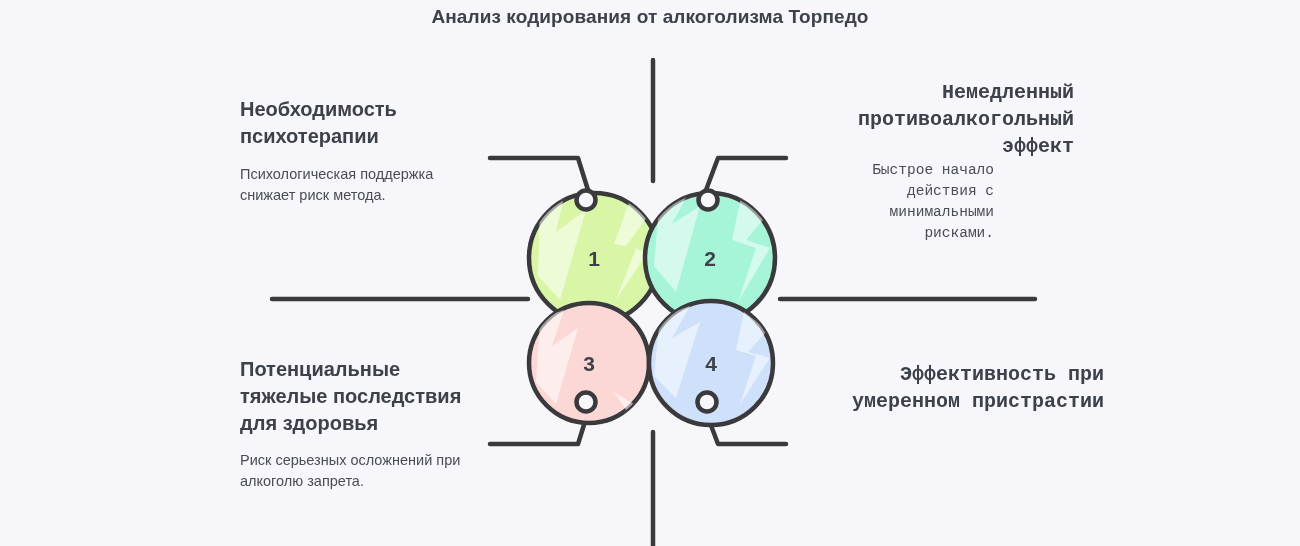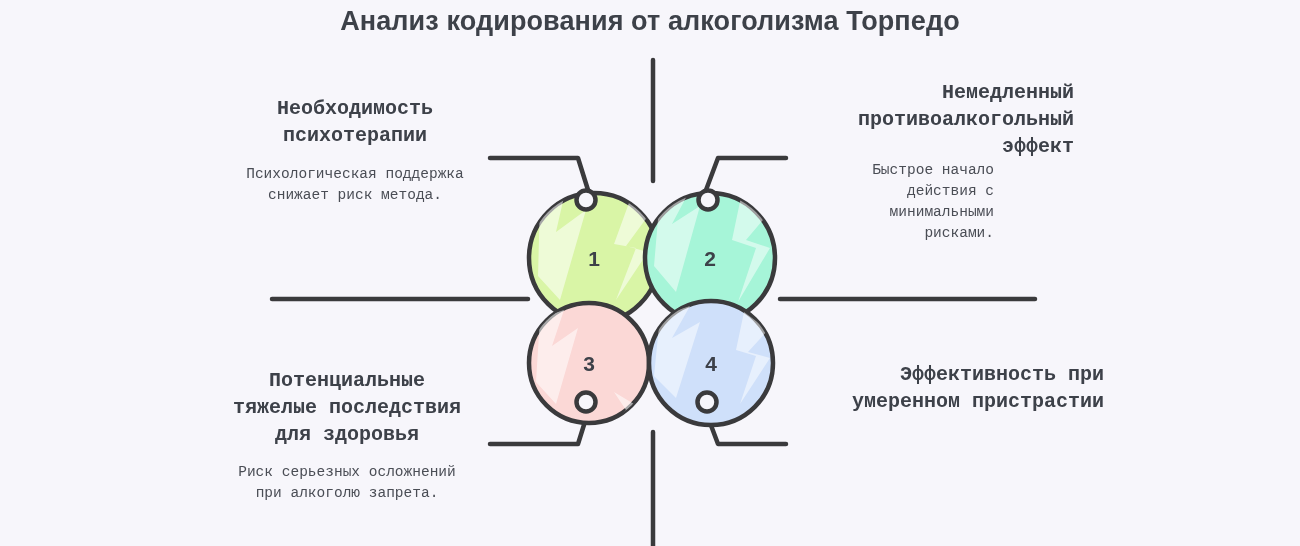--- a/index.html
+++ b/index.html
@@ -21,21 +21,21 @@
     height: 546px;
   }
 
   
   #title {
     position: absolute;
     top: 6px;
     left: 0;
     width: 1300px;
     text-align: center;
-    font-size: 27px;
+    font-size: 19px;
     font-weight: bold;
     color: #3d4149;
     letter-spacing: 0.1px;
   }
 
   
   #diagram {
     position: absolute;
     top: 0;
     left: 0;
@@ -53,29 +53,29 @@
   }
   .block .body {
     font-size: 14.5px;
     color: #4a4d55;
     line-height: 1.45;
     font-weight: normal;
   }
   .right-block .heading,
   .right-block .body { text-align: right; font-family: Liberation Mono, monospace; }
   .left-block .heading,
-  .left-block .body { text-align: center; font-family: Liberation Mono, monospace; }
+  .left-block .body { text-align: left; }
 
   #block-1 { left: 240px; top: 96px;  width: 230px; }
   #block-1 .body { margin-top: 14px; }
 
   #block-2 { left: 814px; top: 80px;  width: 260px; }
   #block-2 .body { width: 180px; }
 
-  #block-3 { left: 232px; top: 356px; width: 230px; margin-top: 12px; }
+  #block-3 { left: 240px; top: 356px; width: 230px; }
   #block-3 .body { margin-top: 14px; }
 
   #block-4 { left: 844px; top: 362px; width: 260px; }
   #block-4 .body { margin-top: 14px; width: 200px; }
 
   .num-label {
     font-size: 21px;
     font-weight: bold;
     fill: #3d4149;
     font-family: "Liberation Sans", sans-serif;

